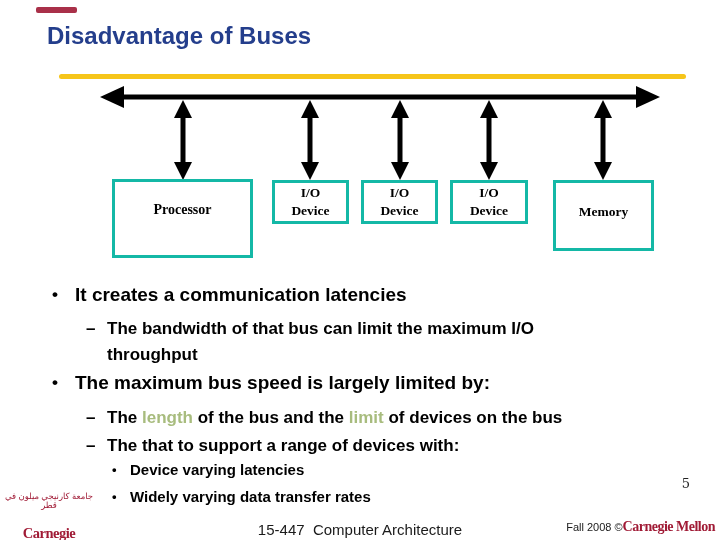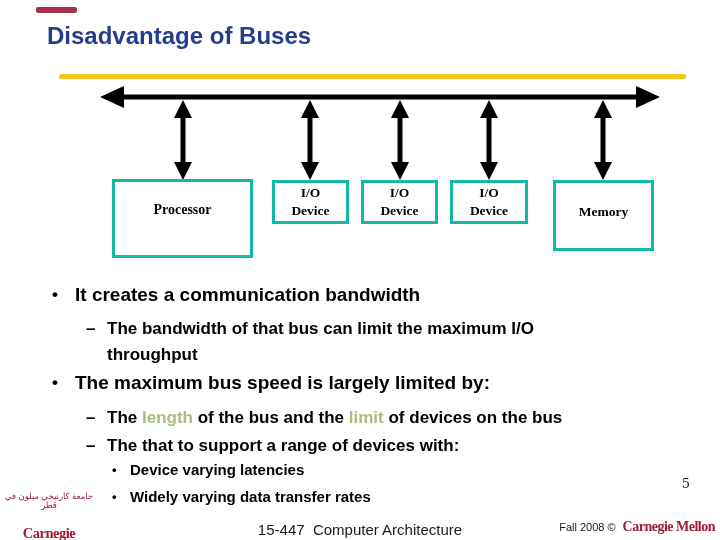--- a/index.html
+++ b/index.html
@@ -55,21 +55,21 @@
   .l3a{top:461px;}
   .l3b{top:488px;}
   .olive{color:var(--accent-olive,#A8BC7E);margin-top:14px;}
 
   .logo{position:absolute;left:2px;top:492px;width:94px;text-align:center;line-height:1;}
   .logo-arabic{display:block;font-size:8.5px;color:var(--cmu-red,#A01A35);margin-bottom:17px;}
   .logo-name{display:block;font-family:"Liberation Serif",serif;font-weight:bold;
     font-size:14.5px;color:var(--cmu-red,#A01A35);letter-spacing:-0.5px;}
   .course{position:absolute;left:0;right:0;top:521px;text-align:center;
     font-size:15px;color:#1a1a1a;white-space:pre;}
-  .footer-right{position:absolute;right:5px;top:519px;display:flex;align-items:baseline;gap:7px;}
+  .footer-right{position:absolute;right:5px;top:519px;display:flex;align-items:baseline;}
   .term{font-size:11px;color:#1a1a1a;}
   .brand{font-family:"Liberation Serif",serif;font-weight:bold;font-size:14px;
     color:var(--cmu-red,#A01A35);letter-spacing:-0.5px;}
   .page-num{position:absolute;left:676px;top:476px;width:20px;text-align:center;
     font-family:"DejaVu Serif",serif;font-size:13px;color:#222;}
 </style>
 </head>
 <body>
 
 <div class="slide">
@@ -126,21 +126,21 @@
   <div class="dbox box-io3">
     <span class="lbl">I/O
 Device</span>
   </div>
   <div class="dbox box-memory">
     <span class="lbl">Memory</span>
   </div>
 
   <div class="row l1 b1">
     <span class="glyph">•</span>
-    <span class="txt">It creates a communication bandwidth</span>
+    <span class="txt">It creates a communication latencies</span>
   </div>
 
   <div class="row l2 b1s1">
     <span class="glyph">–</span>
     <span class="txt">The bandwidth of that bus can limit the maximum I/O throughput</span>
   </div>
 
   <div class="row l1 b2">
     <span class="glyph">•</span>
     <span class="txt">The maximum bus speed is largely limited by:</span>

